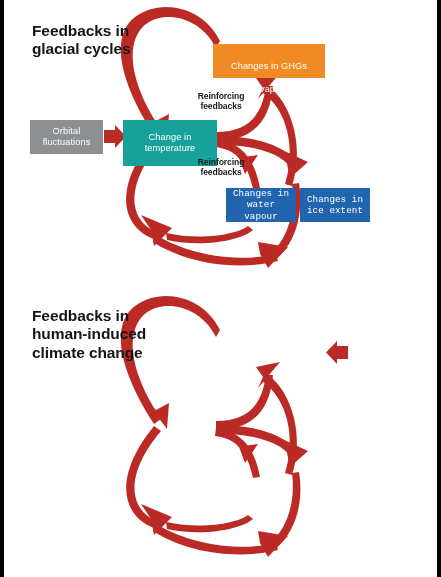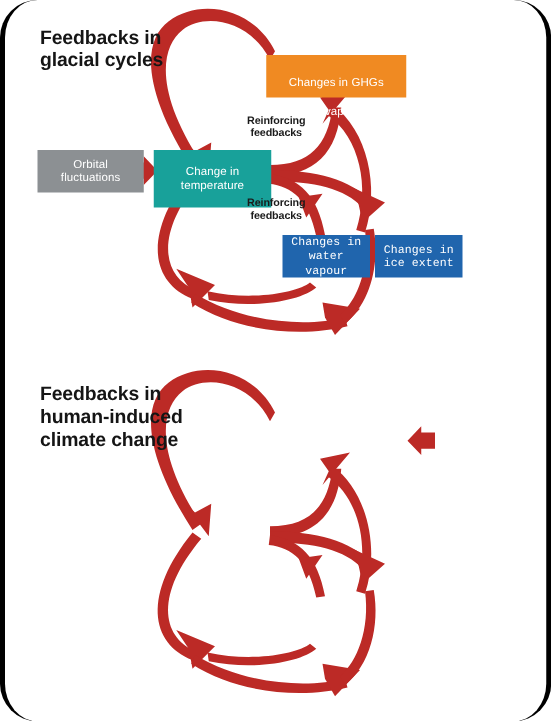--- a/index.html
+++ b/index.html
@@ -78,21 +78,21 @@
     line-height: 1.16;
     text-align: center;
     white-space: pre-line;
     letter-spacing: -0.1px;
   }
   .sub { font-size: 0.78em; vertical-align: -0.25em; }
 </style>
 </head>
 <body>
 
-<div id="figure" style="border-color: rgb(0, 0, 0); border-radius: 30px;">
+<div id="figure" style="border-color: rgb(0, 0, 0);">
 
   <div class="panel" id="panel-glacial">
 
     <svg class="panel-svg" viewBox="0 0 441 289">
       <g fill="#bc2a26">
 
         <path d="M100 130 L111 130 L111 125 L122 136.5 L111 148 L111 143 L100 143 Z"></path>
 
         <path d="M212 48
                  C 196 16, 160 10, 142 24
@@ -146,21 +146,21 @@
         <path d="M249 230
                  C 238 240, 200 248, 163 240
                  L 162 233
                  C 198 241, 234 234, 244 226 Z"></path>
       </g>
     </svg>
 
     <div class="title" id="title-glacial" style="color: rgb(21, 21, 21);">Feedbacks in
 glacial cycles</div>
 
-    <div class="node grey" style="left: 26px; top: 120px; width: 85px; height: 34px; background: rgb(140, 144, 147);">
+    <div class="node grey" style="left: 26px; top: 120px; width: 73px; height: 34px; background: rgb(140, 144, 147);">
       <span>Orbital
 fluctuations</span>
     </div>
 
     <div class="node teal" style="left: 119px; top: 120px; width: 94px; height: 46px; background: rgb(24, 161, 154);">
       <span>Change in
 temperature</span>
     </div>
 
     <div class="node orange" style="left: 209px; top: 44px; width: 112px; height: 34px; display: block; padding-top: 6px; background: rgb(240, 138, 34);">

